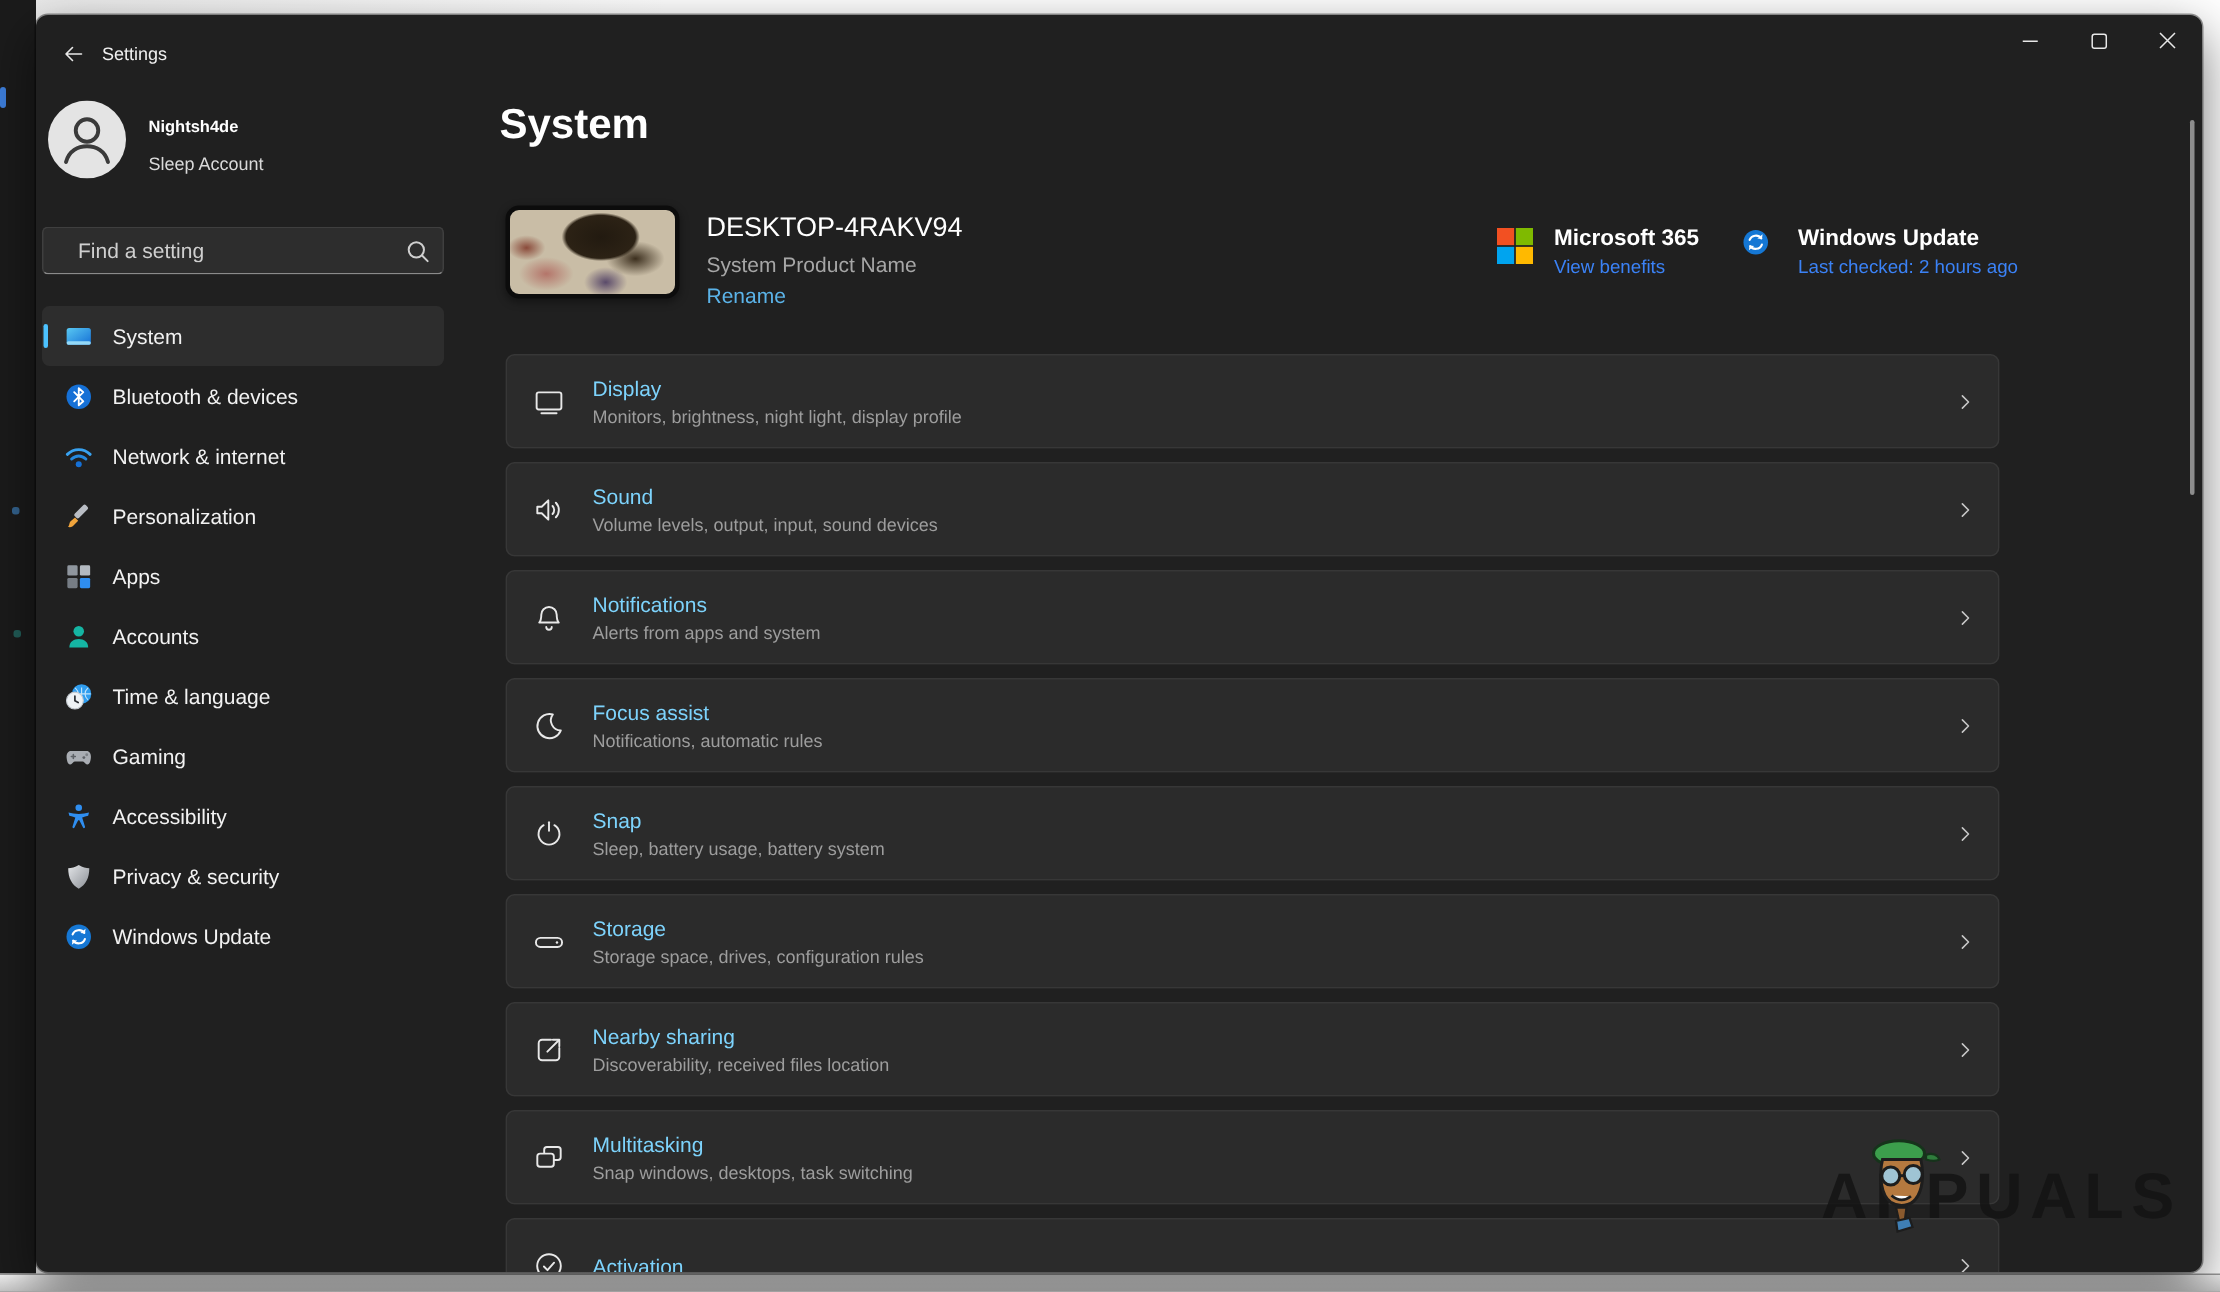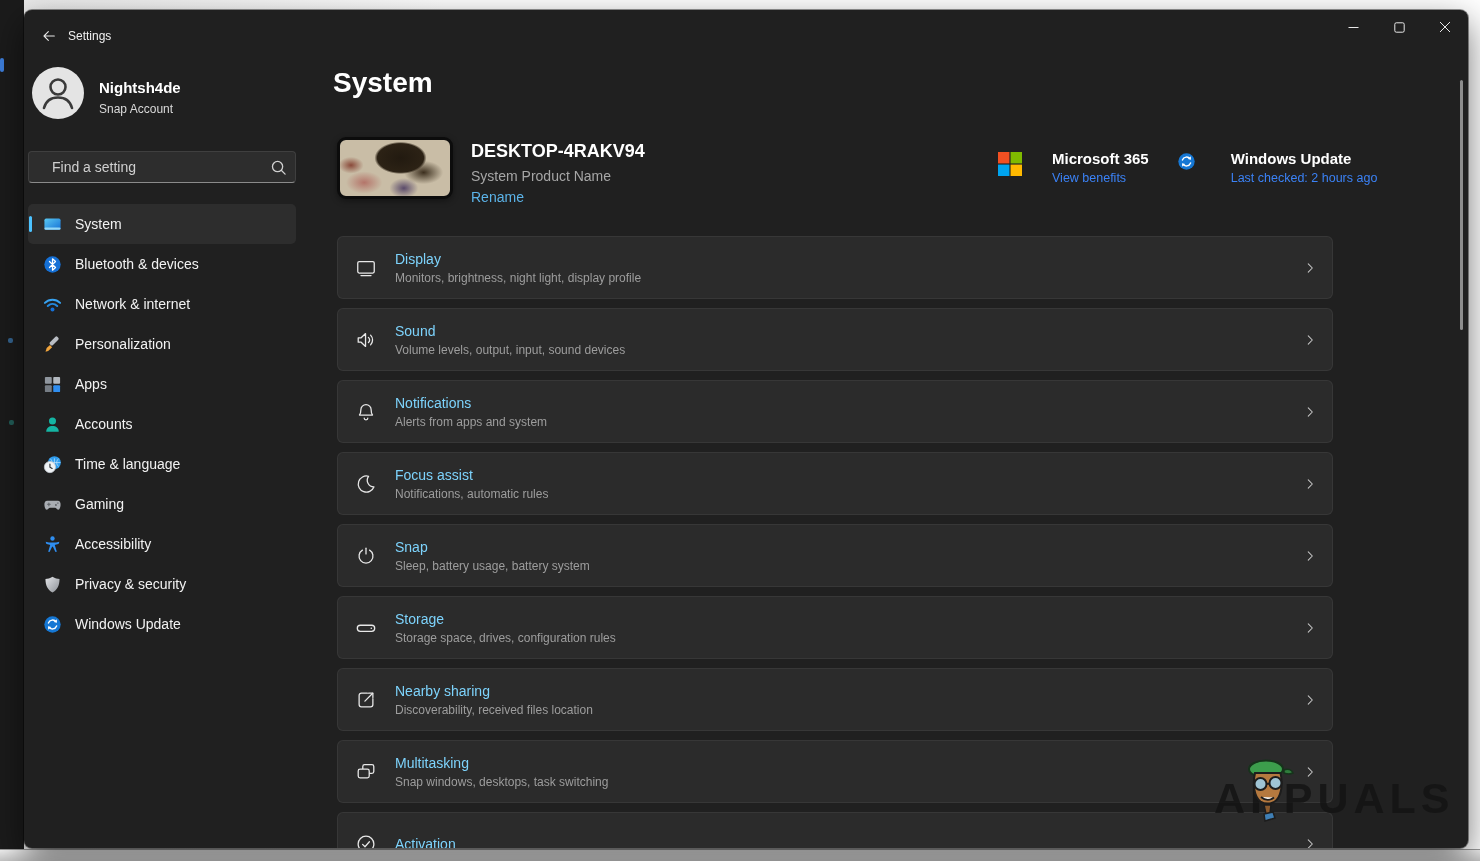--- a/index.html
+++ b/index.html
@@ -18,21 +18,21 @@
             box-shadow:0 12px 34px rgba(0,0,0,.55), 0 0 0 1px rgba(0,0,0,.4); }
 
   
   .back-btn { position:absolute; left:8px; top:12px; width:34px; height:28px; display:flex; align-items:center; justify-content:center; border-radius:4px; cursor:pointer; }
   .app-title { position:absolute; left:44px; top:19px; font-size:12px; color:#f0f0f0; }
   .captions { position:absolute; right:0; top:0; display:flex; }
   .cap-btn { width:46px; height:34px; display:flex; align-items:center; justify-content:center; cursor:pointer; }
 
   
   .avatar { position:absolute; left:8px; top:57px; width:52px; height:52px; }
-  .user-name { position:absolute; left:75px; top:69px; font-size:15px; font-weight:700; }
+  .user-name { position:absolute; left:75px; top:69px; font-size:11px; font-weight:700; }
   .user-type { position:absolute; left:75px; top:92px; font-size:12px; color:#d9d9d9; }
   .search { position:absolute; left:4px; top:141px; width:268px; height:32px; background:#2d2d2d;
             border:1px solid #3f3f3f; border-bottom:1px solid #8b8b8b; border-radius:4px;padding-left:11px; }
   .search input { width:100%; height:100%; background:transparent; border:none; outline:none;
                   color:#e8e8e8; font-size:14px; font-family:inherit; padding:0 32px 0 12px; }
   .search input::placeholder { color:#cfcfcf; opacity:1; }
   .search .search-icon { position:absolute; right:8px; top:7px; }
 
   .nav { position:absolute; left:4px; top:194px; width:268px; }
   .nav-item { position:relative; height:40px; display:flex; align-items:center; border-radius:5px; cursor:pointer; }
@@ -47,28 +47,28 @@
   .device-thumb { position:absolute; left:313px; top:127px; width:116px; height:62px; border-radius:9px;
       border:3px solid #0c0c0c;
       background:
         radial-gradient(42px 26px at 55% 32%, #221a10 0%, #2c2215 55%, rgba(0,0,0,0) 62%),
         radial-gradient(30px 18px at 76% 58%, #3c2f1e 0%, rgba(0,0,0,0) 65%),
         radial-gradient(26px 16px at 22% 76%, #b4756a 0%, rgba(0,0,0,0) 70%),
         radial-gradient(18px 12px at 10% 45%, #8a4a3a 0%, rgba(0,0,0,0) 70%),
         radial-gradient(20px 14px at 58% 86%, #5a4a6a 0%, rgba(0,0,0,0) 72%),
         #c9bda6;
       box-shadow:0 2px 6px rgba(0,0,0,.4); }
-  .device-name { position:absolute; left:447px; top:131px; font-size:18px; font-weight:700; }
+  .device-name { position:absolute; left:447px; top:131px; font-size:18px; font-weight:400; }
   .device-product { position:absolute; left:447px; top:158px; font-size:14px; color:#a6a6a6; }
   .device-rename { position:absolute; left:447px; top:179px; font-size:14px; color:var(--link,#5bb3e8); cursor:pointer; }
 
   .promos { position:absolute; left:974px; top:140px; display:flex; gap:28px; }
   .promo { display:flex; align-items:flex-start; cursor:pointer; }
   .promo-icon { width:30px; display:flex; margin-top:2px; }
-  .promo-texts { margin-left:24px; }
+  .promo-texts { margin-left:8px; }
   .promo-title { font-size:15px; font-weight:600; }
   .promo-sub { font-size:12.5px; color:#3b82f6; margin-top:4px; }
 
   .rows { position:absolute; left:313px; top:226px; width:996px; }
   .row { position:relative; height:63px; margin-bottom:9px; background:#2b2b2b;
          border:1px solid rgba(255,255,255,.06); border-radius:6px;
          display:flex; align-items:center; cursor:pointer; }
   .row-icon { margin-left:17px; width:22px; height:22px; display:flex; }
   .row-text { margin-left:18px; }
   .row-title { font-size:14px; color:#7dd3fc; }
@@ -120,21 +120,21 @@
     </div>
 
     <div class="avatar">
       <svg width="52" height="52" viewBox="0 0 52 52">
         <circle cx="26" cy="26" r="26" fill="#e4e4e4"></circle>
         <circle cx="26" cy="20" r="7.5" fill="none" stroke="#3a3a3a" stroke-width="2.6"></circle>
         <path d="M12 41c2-7.5 8-10.5 14-10.5s12 3 14 10.5" fill="none" stroke="#3a3a3a" stroke-width="2.6" stroke-linecap="round"></path>
       </svg>
     </div>
     <div class="user-name">Nightsh4de</div>
-    <div class="user-type">Snap Account</div>
+    <div class="user-type">Sleep Account</div>
 
     <div class="search">
       <input type="text" placeholder="Find a setting" style="">
       <span class="search-icon">
         <svg width="17" height="17" viewBox="0 0 18 18">
             <circle cx="8" cy="8" r="5.4" fill="none" stroke="#cfcfcf" stroke-width="1.4"></circle>
             <path d="M12.2 12.2L16 16" stroke="#cfcfcf" stroke-width="1.4" stroke-linecap="round"></path>
           </svg>
       </span>
     </div>

